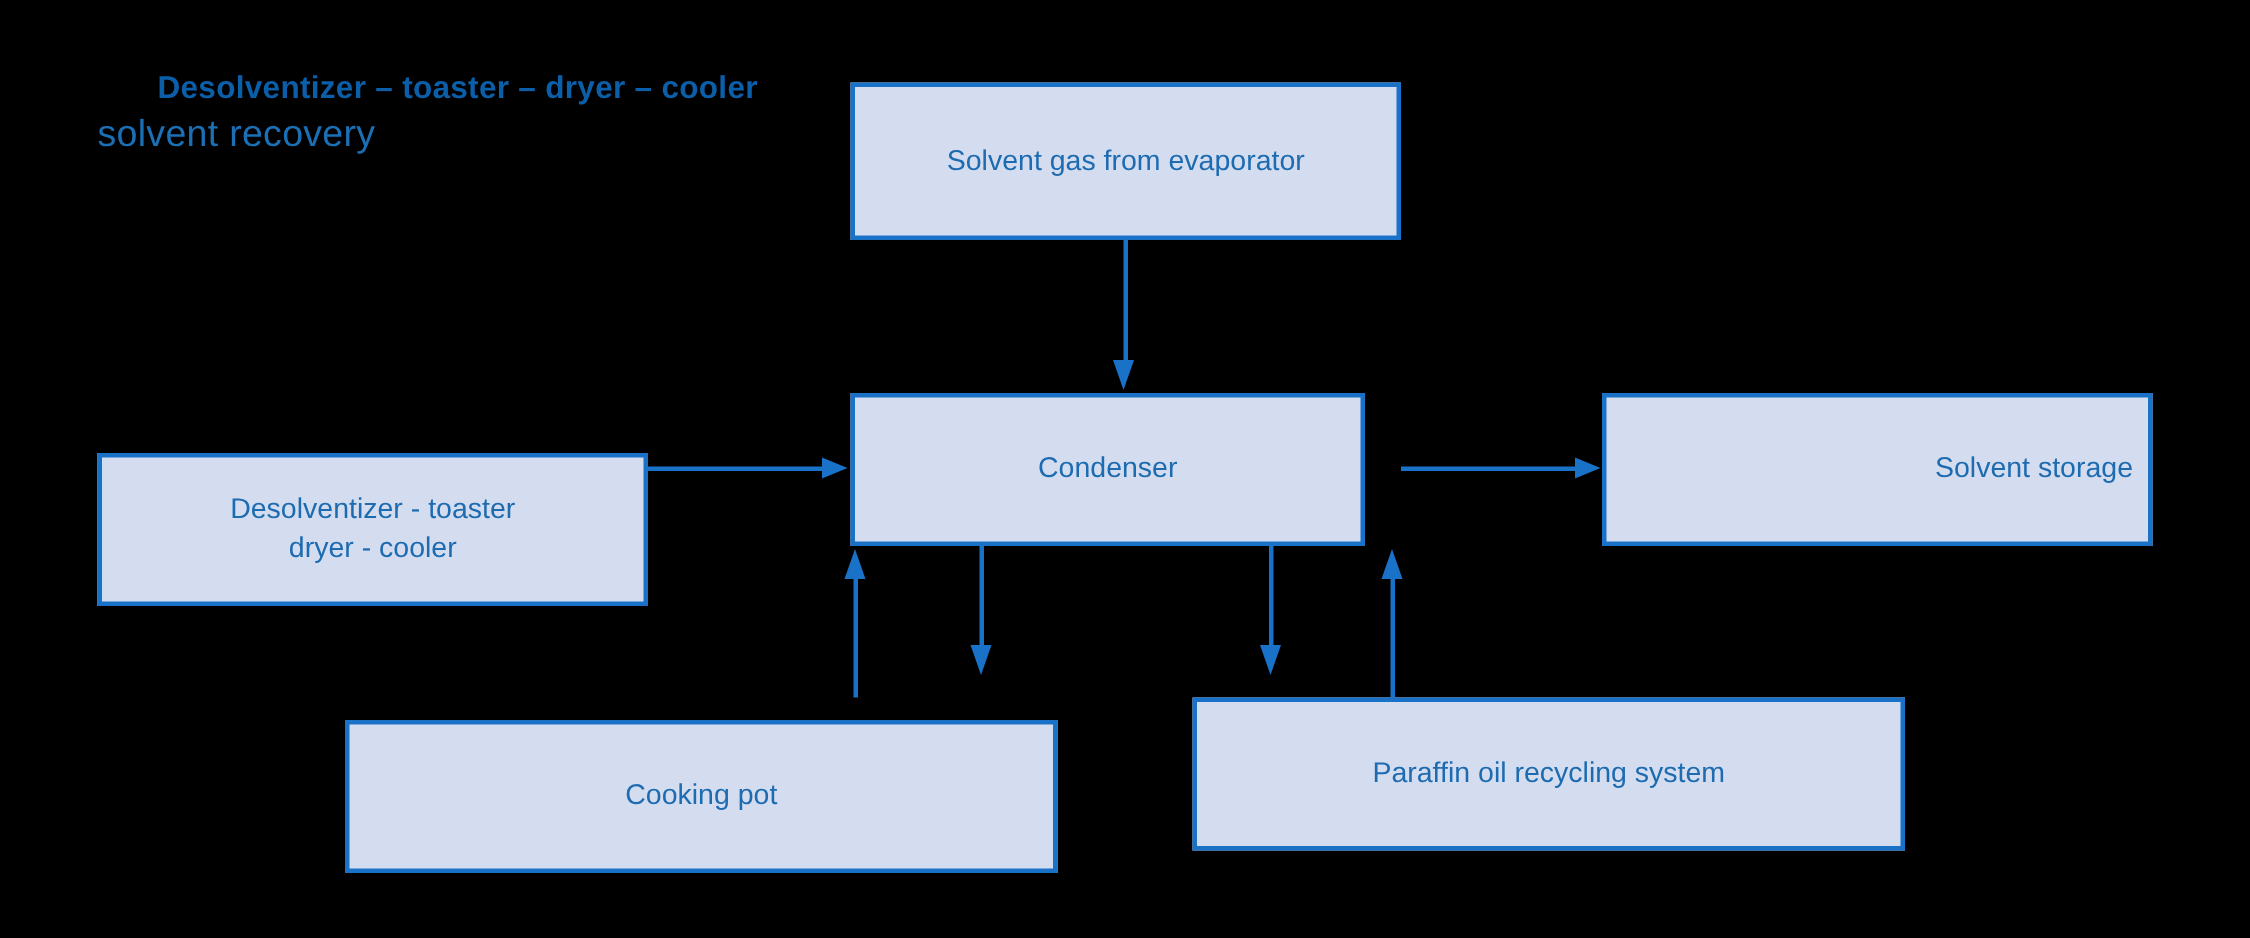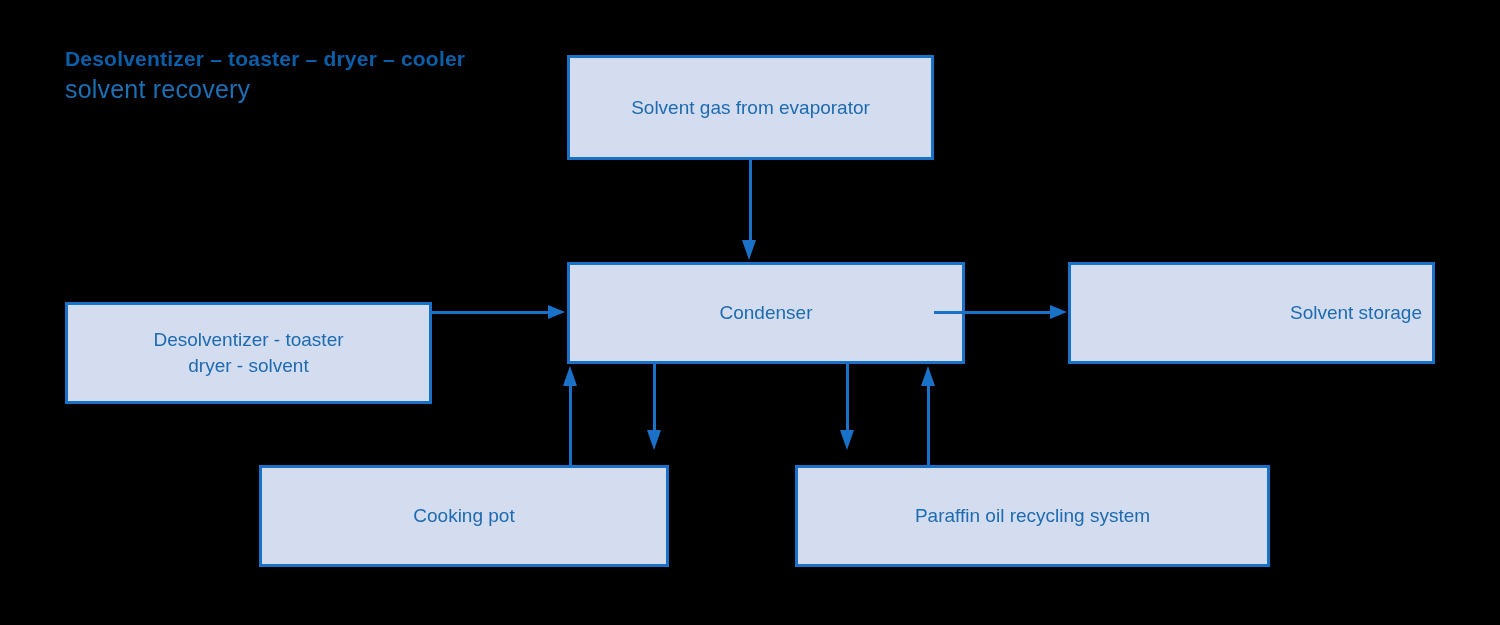--- a/index.html
+++ b/index.html
@@ -23,20 +23,21 @@
     top: 46px;
     line-height: 1.28;
     user-select: none;
   }
   .title-line1 {
     font-size: 21px;
     font-weight: 700;
     color: #0b5ea8;
     letter-spacing: 0.2px;
     white-space: nowrap;
+    margin-left: 40px;
   }
   .title-line2 {
     font-size: 25px;
     font-weight: 400;
     color: #1a6fb5;
     letter-spacing: 0.2px;
     white-space: nowrap;
   }
 
   
@@ -102,33 +103,33 @@
     <div class="title-line2">solvent recovery</div>
   </div>
 
   <div class="node" style="left:567px; top:55px; width:367px; height:105px;">
     <span class="node-label">Solvent gas from evaporator</span>
   </div>
 
   <div class="node" style="left:65px; top:262px; width:367px; height:102px;margin-top:40px;">
     <span class="node-label">
       <span>Desolventizer - toaster</span><br>
-      <span>dryer - solvent</span>
+      <span>dryer - cooler</span>
     </span>
   </div>
 
-  <div class="node" style="left:567px; top:262px; width:398px; height:102px;">
+  <div class="node" style="left:567px; top:262px; width:343px; height:102px;">
     <span class="node-label">Condenser</span>
   </div>
 
   <div class="node" style="left:1068px; top:262px; width:367px; height:102px;justify-content:flex-end;">
     <span class="node-label">Solvent storage</span>
   </div>
 
-  <div class="node" style="left:230px; top:465px; width:410px; height:102px;margin-left:29px;">
+  <div class="node" style="left:230px; top:480px; width:475px; height:102px;">
     <span class="node-label">Cooking pot</span>
   </div>
 
   <div class="node" style="left:795px; top:465px; width:475px; height:102px;">
     <span class="node-label">Paraffin oil recycling system</span>
   </div>
 
   <div class="conn">
     <div class="line-v" style="left:749px; top:160px; height:84px;"></div>
     <div class="arrow arrow-down" style="left:742px; top:240px;"></div>

